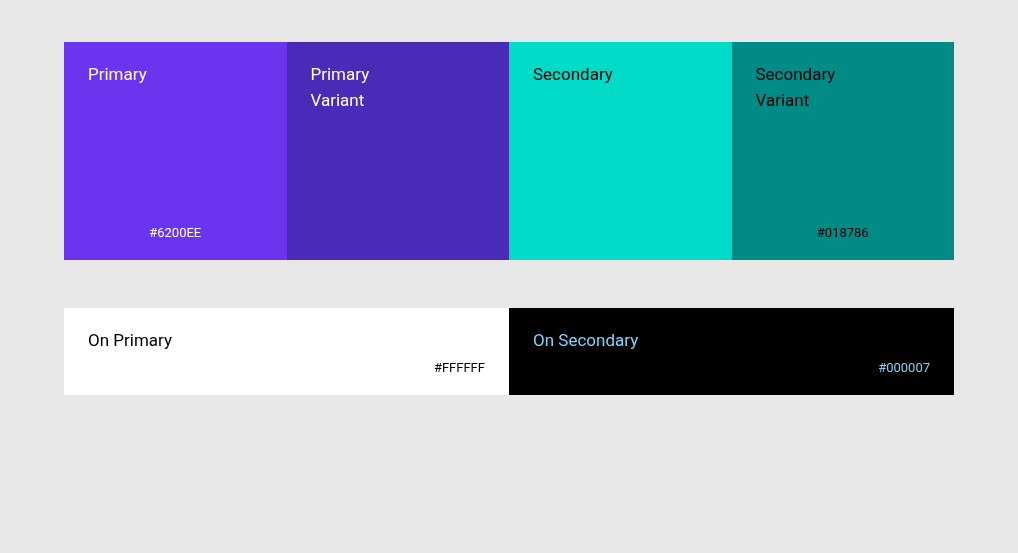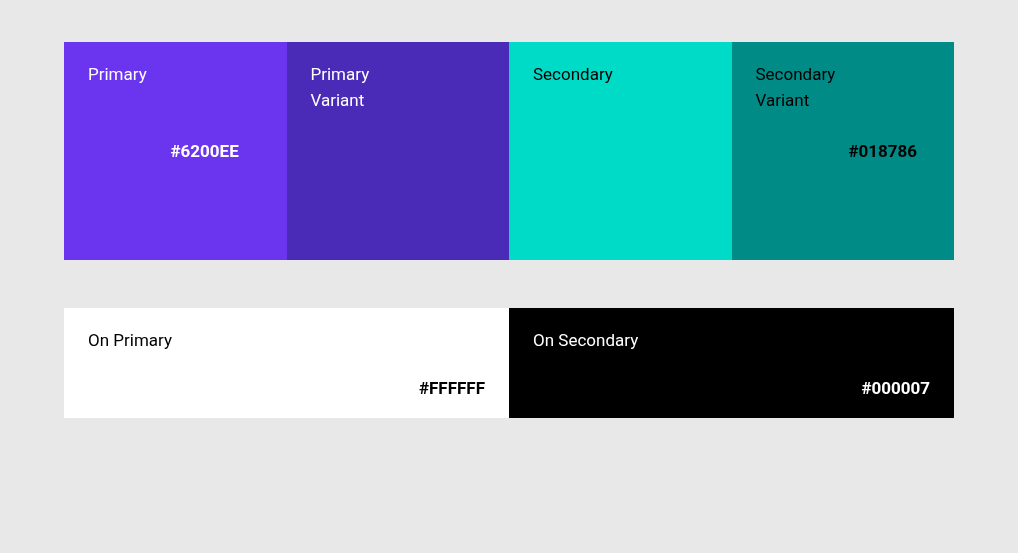--- a/index.html
+++ b/index.html
@@ -17,37 +17,38 @@
     display: flex;
     width: 100%;
   }
   .row-top {
     margin-bottom: 48px;
   }
   .swatch {
     flex: 1;
     padding: 20px 24px;
     display: flex;
+    flex-direction: column;
     justify-content: space-between;
     position: relative;
   }
   .swatch-tall {
     height: 218px;
   }
   .swatch-short {
-    height: 110px;
+    height: 87px;
   }
   .swatch-label {
     font-size: 17px;
     font-weight: 400;
     line-height: 1.5;
   }
   .swatch-hex {
-    font-size: 17px;
-    font-weight: 700;
+    font-size: 13px;
+    font-weight: 400;
     text-align: right;
     align-self: flex-end;
   }
   .swatch-tall .swatch-hex {
     text-align: center;
     align-self: center;
     width: 100%;
   }
 </style>
 </head>
@@ -72,19 +73,19 @@
 Variant</div>
       <div class="swatch-hex">#018786</div>
     </div>
   </div>
 
   <div class="row row-bottom">
     <div class="swatch swatch-short" style="background:#ffffff;color:#000000;">
       <div class="swatch-label">On Primary</div>
       <div class="swatch-hex">#FFFFFF</div>
     </div>
-    <div class="swatch swatch-short" style="background:#000000;color:#ffffff;">
+    <div class="swatch swatch-short" style="background:#000000;color:#7dd3fc;">
       <div class="swatch-label">On Secondary</div>
       <div class="swatch-hex">#000007</div>
     </div>
   </div>
 
 </div>
 
 </body></html>

